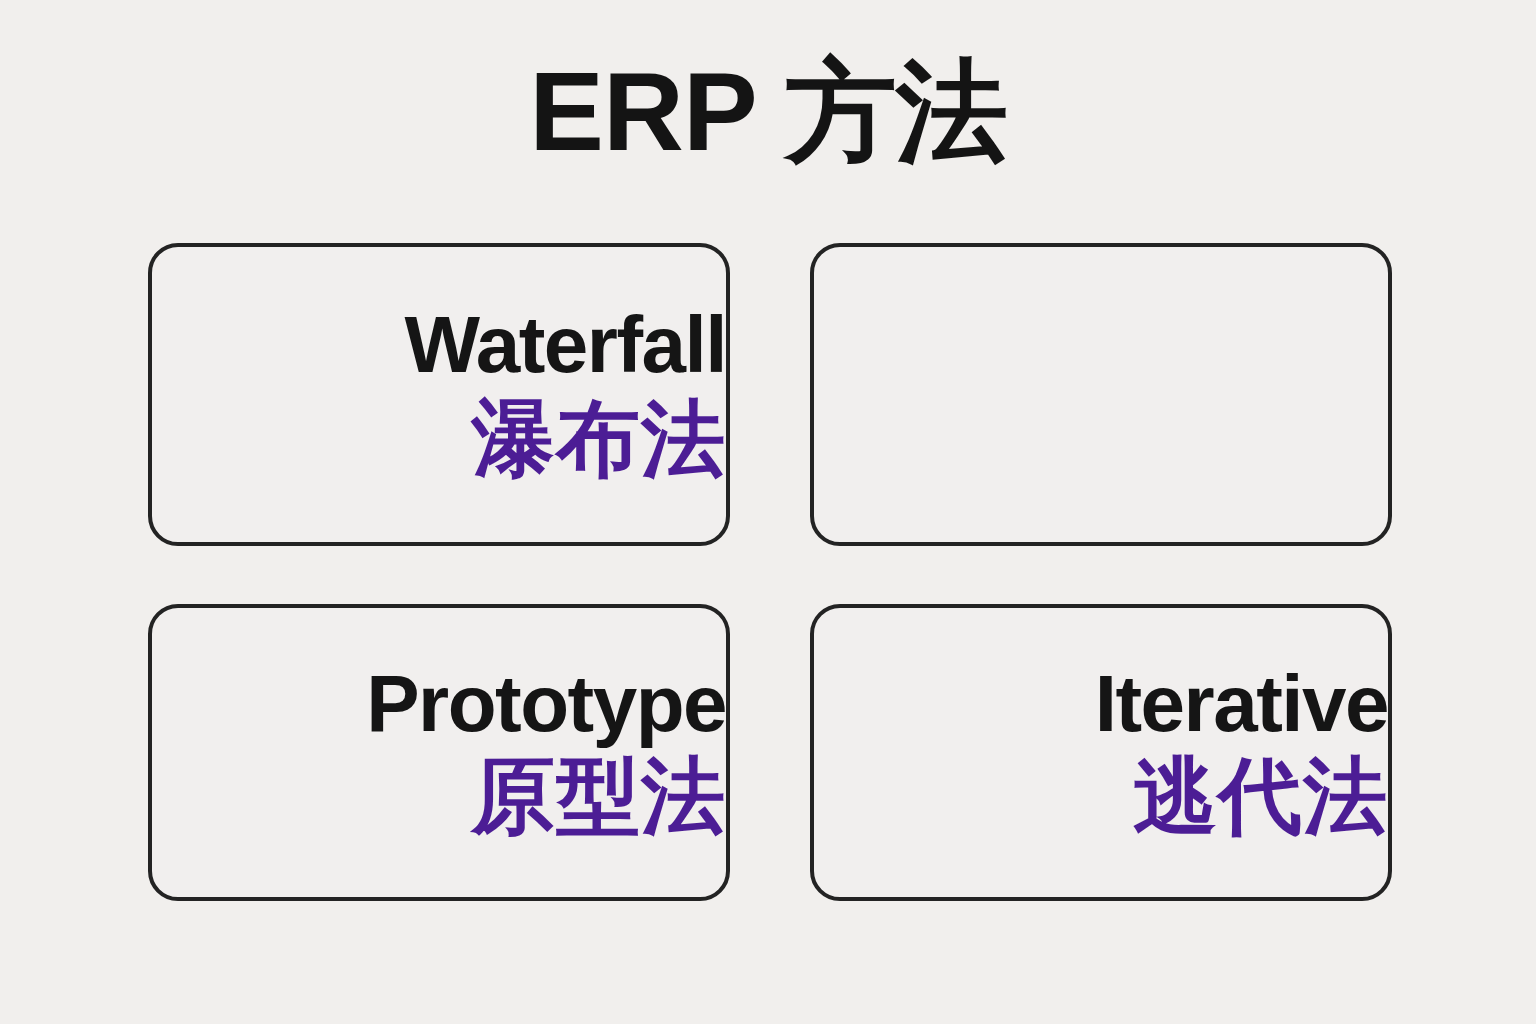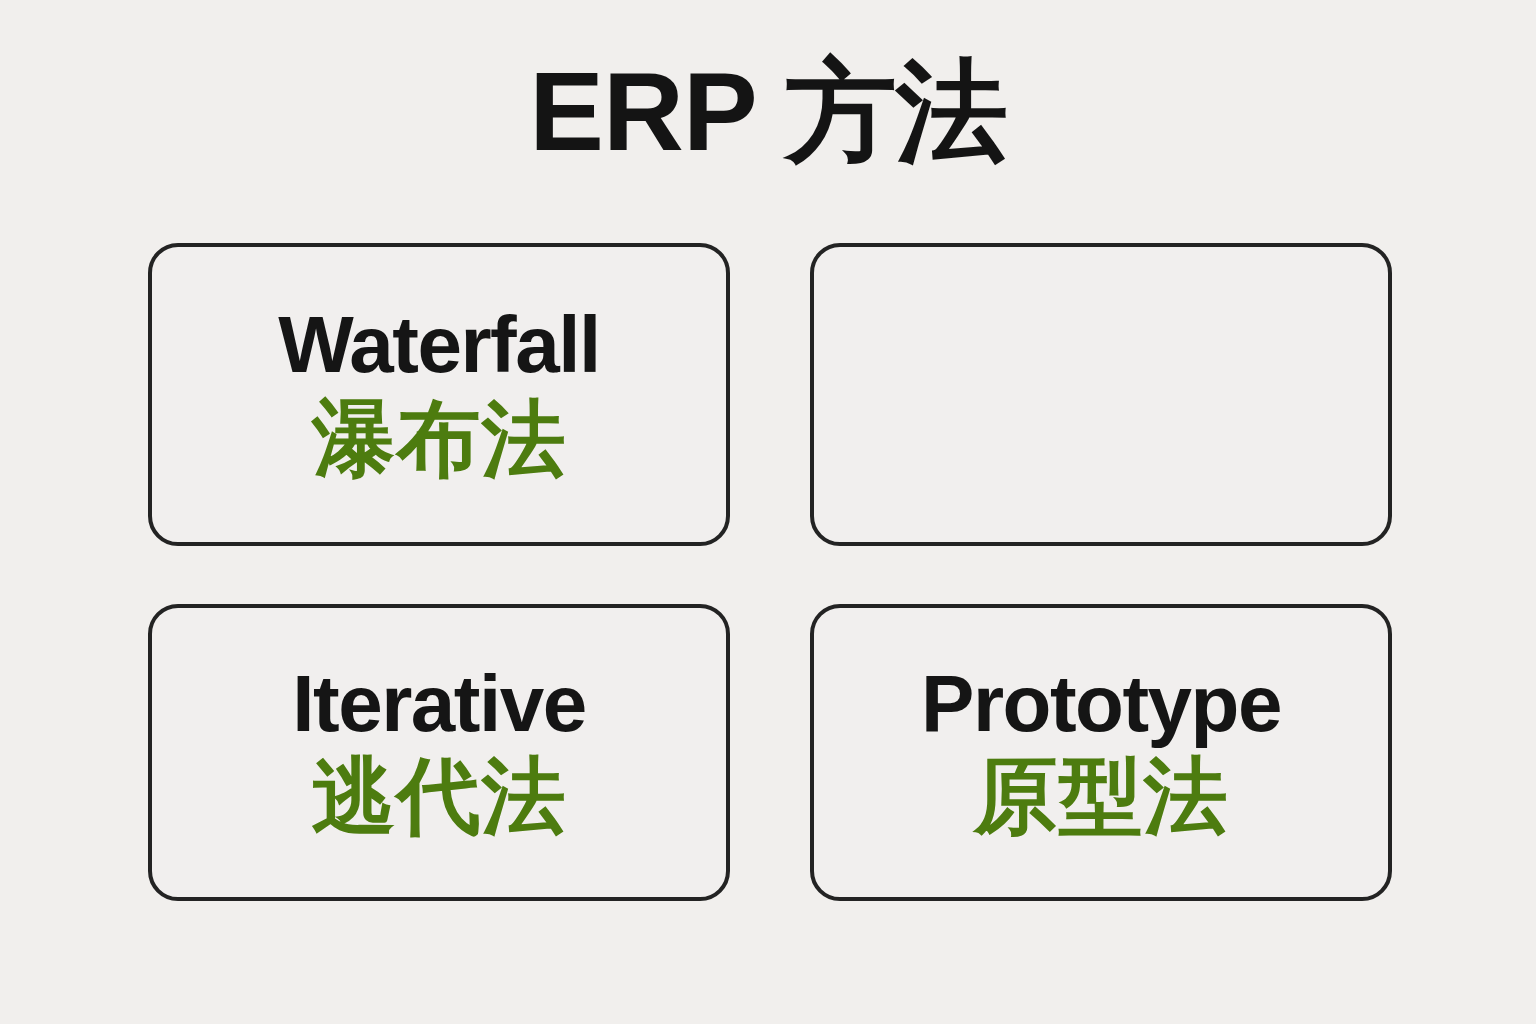--- a/index.html
+++ b/index.html
@@ -49,42 +49,42 @@
     column-gap: 80px;
     row-gap: 58px;
   }
 
   .card {
     border: 4px solid #232323;
     border-radius: 30px;
     background: #f1efee;
     display: flex;
     flex-direction: column;
-    align-items: center;
+    align-items: flex-end;
     justify-content: center;
     box-sizing: border-box;
     overflow: hidden;
   }
 
   .card-en {
     font-size: 80px;
     font-weight: 700;
     line-height: 1.0;
     letter-spacing: -1.5px;
     color: #151515;
     white-space: nowrap;
     margin: 0;
   }
 
   .card-zh {
     font-size: 84px;
     font-weight: 700;
     line-height: 1.06;
     letter-spacing: 1px;
-    color: #4d7c0f;
+    color: #4c1d95;
     white-space: nowrap;
     margin: 10px 0 0 0;
   }
 
   
   .grid > .card:nth-child(3) .card-zh,
   .grid > .card:nth-child(4) .card-zh {
     margin-top: 8px;
   }
 </style>
@@ -99,23 +99,23 @@
 
     <div class="card">
       <div class="card-en">Waterfall</div>
       <div class="card-zh">瀑布法</div>
     </div>
 
     <div class="card">
     </div>
 
     <div class="card">
-      <div class="card-en">Iterative</div>
-      <div class="card-zh">逃代法</div>
+      <div class="card-en">Prototype</div>
+      <div class="card-zh">原型法</div>
     </div>
 
     <div class="card">
-      <div class="card-en">Prototype</div>
-      <div class="card-zh">原型法</div>
+      <div class="card-en">Iterative</div>
+      <div class="card-zh">逃代法</div>
     </div>
 
   </div>
 </div>
 
 </body></html>

